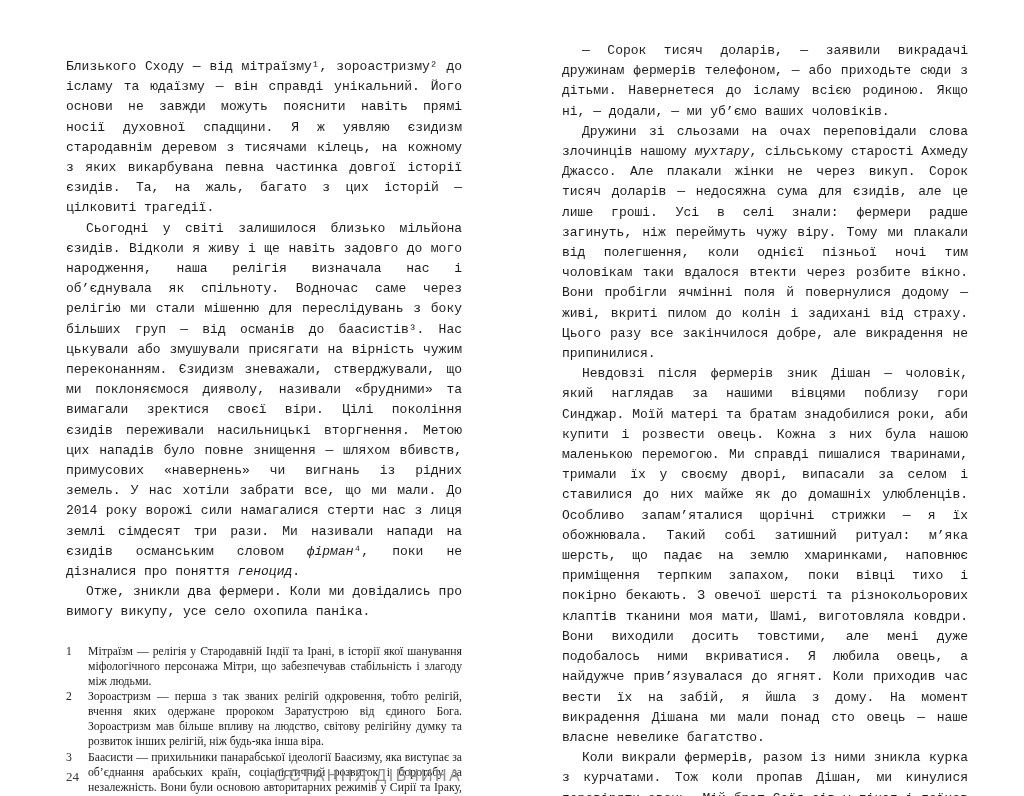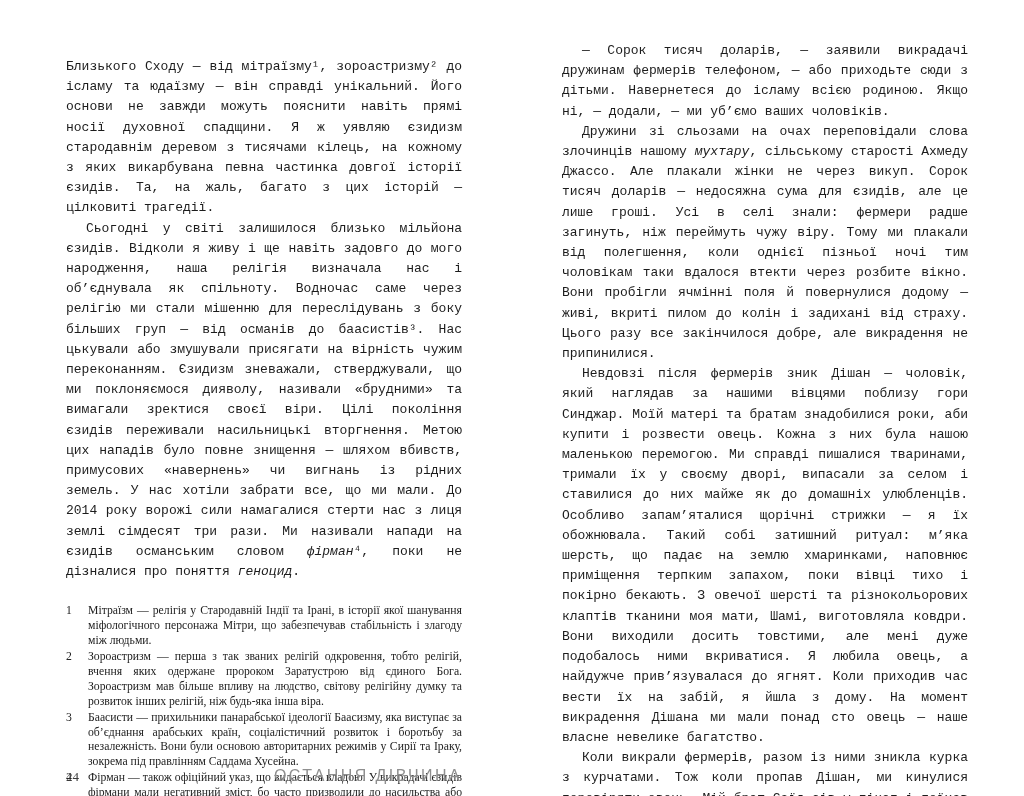--- a/index.html
+++ b/index.html
@@ -45,20 +45,21 @@
 </style>
 </head>
 <body>
 
 <div class="spread">
 
   <div class="page page-left">
     <div class="body-text">
         <p class="para">Близького Сходу — від мітраїзму¹, зороастризму² до ісламу та юдаїзму — він справді унікальний. Його основи не завжди можуть пояснити навіть прямі носії духовної спадщини. Я ж уявляю єзидизм стародавнім деревом з тисячами кілець, на кожному з яких викарбувана певна частинка довгої історії єзидів. Та, на жаль, багато з цих історій — цілковиті трагедії.</p>
         <p class="para indent">Сьогодні у світі залишилося близько мільйона єзидів. Відколи я живу і ще навіть задовго до мого народження, наша релігія визначала нас і об’єднувала як спільноту. Водночас саме через релігію ми стали мішенню для переслідувань з боку більших груп — від османів до баасистів³. Нас цькували або змушували присягати на вірність чужим переконанням. Єзидизм зневажали, стверджували, що ми поклоняємося дияволу, називали «брудними» та вимагали зректися своєї віри. Цілі покоління єзидів переживали насильницькі вторгнення. Метою цих нападів було повне знищення — шляхом вбивств, примусових «навернень» чи вигнань із рідних земель. У нас хотіли забрати все, що ми мали. До 2014 року ворожі сили намагалися стерти нас з лиця землі сімдесят три рази. Ми називали напади на єзидів османським словом <i>фірман</i>⁴, поки не дізналися про поняття <i>геноцид</i>.</p>
+        <p class="para indent">Отже, зникли два фермери. Коли ми довідались про вимогу викупу, усе село охопила паніка.</p>
       </div>
     <div class="footnotes">
         <div class="footnote">
           <span class="fn-num">1</span>
           <span class="fn-text">Мітраїзм — релігія у Стародавній Індії та Ірані, в історії якої шанування міфологічного персонажа Мітри, що забезпечував стабільність і злагоду між людьми.</span>
         </div>
         <div class="footnote">
           <span class="fn-num">2</span>
           <span class="fn-text">Зороастризм — перша з так званих релігій одкровення, тобто релігій, вчення яких одержане пророком Заратустрою від єдиного Бога. Зороастризм мав більше впливу на людство, світову релігійну думку та розвиток інших релігій, ніж будь-яка інша віра.</span>
         </div>

